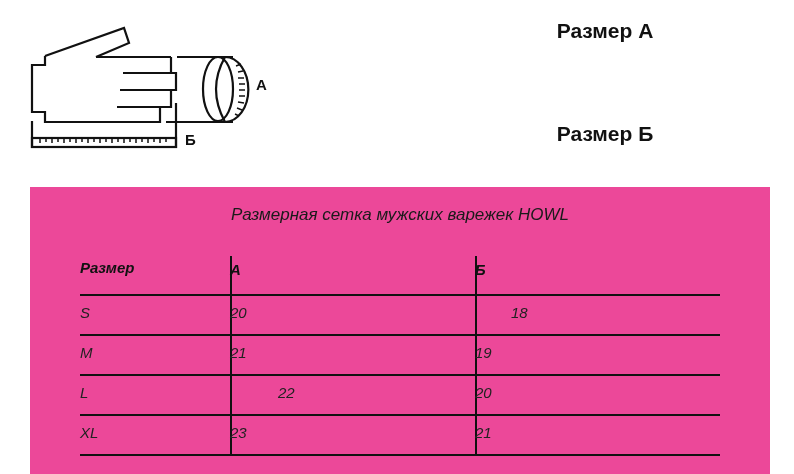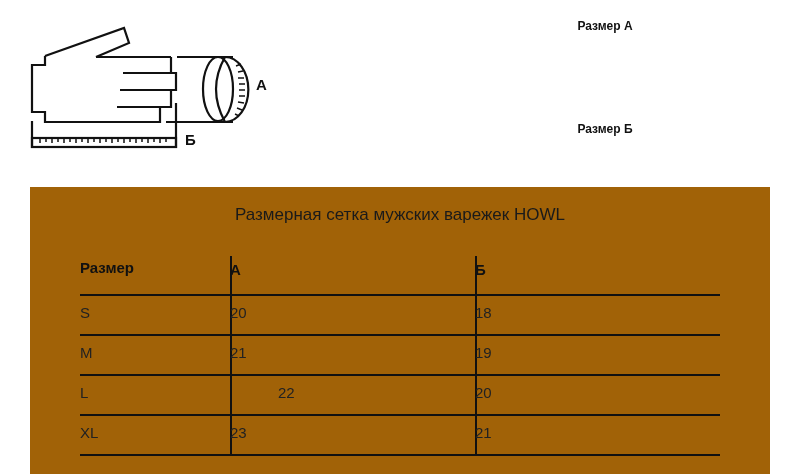--- a/index.html
+++ b/index.html
@@ -2,24 +2,24 @@
 <html><head>
 <meta charset="utf-8">
 <style>
   html, body { margin: 0; padding: 0; }
   body {
     width: 794px; height: 474px; background: #ffffff; position: relative; overflow: hidden;
     font-family: "Liberation Sans", "DejaVu Sans", sans-serif; color: #111;
   }
   .diagram { position: absolute; left: 0; top: 0; width: 300px; height: 170px; }
   .legend { position: absolute; left: 420px; top: 0; width: 370px; height: 170px; text-align: center; }
-  .legend .ttl { position: absolute; left: 0; width: 100%; font-weight: bold; font-size: 12px; color: #111; }
+  .legend .ttl { position: absolute; left: 0; width: 100%; font-weight: bold; font-size: 21px; color: #111; }
   .legend .desc { position: absolute; left: 0; width: 100%; font-size: 12px; font-weight: bold; color: #222; }
   .panel {
-    position: absolute; left: 30px; top: 187px; width: 740px; height: 287px; background: #a16207;
+    position: absolute; left: 30px; top: 187px; width: 740px; height: 287px; background: #ec4899; font-style: italic;
   }
   .panel-title {
     position: absolute; left: 0; top: 18px; width: 100%; text-align: center;
     font-size: 17px; color: #1a1a1a;
   }
   .tbl { position: absolute; left: 50px; top: 69px; width: 640px; }
   .hline { position: absolute; left: 0; width: 640px; height: 2px; background: #111; }
   .vline { position: absolute; width: 1.5px; background: #111; }
   .cell { position: absolute; text-align: left; font-size: 15px; color: #222; line-height: 40px; height: 40px; }
   .hcell { font-weight: bold; font-size: 15px; color: #111; }
@@ -110,21 +110,21 @@
     <div>
       <div class="cell hcell c0" style="top:-8px;">Размер</div>
       <div class="cell hcell c1" style="top:-6px;">А</div>
       <div class="cell hcell c2" style="top:-6px;">Б</div>
     </div>
     <div class="hline" style="top:38px;"></div>
 
     <div>
       <div class="cell c0" style="top:37px;">S</div>
       <div class="cell c1" style="top:37px;">20</div>
-      <div class="cell c2" style="top:37px;">18</div>
+      <div class="cell c2" style="top:37px;padding-left:36px;">18</div>
     </div>
     <div class="hline" style="top:78px;"></div>
 
     <div>
       <div class="cell c0" style="top:77px;">M</div>
       <div class="cell c1" style="top:77px;">21</div>
       <div class="cell c2" style="top:77px;">19</div>
     </div>
     <div class="hline" style="top:118px;"></div>
 

